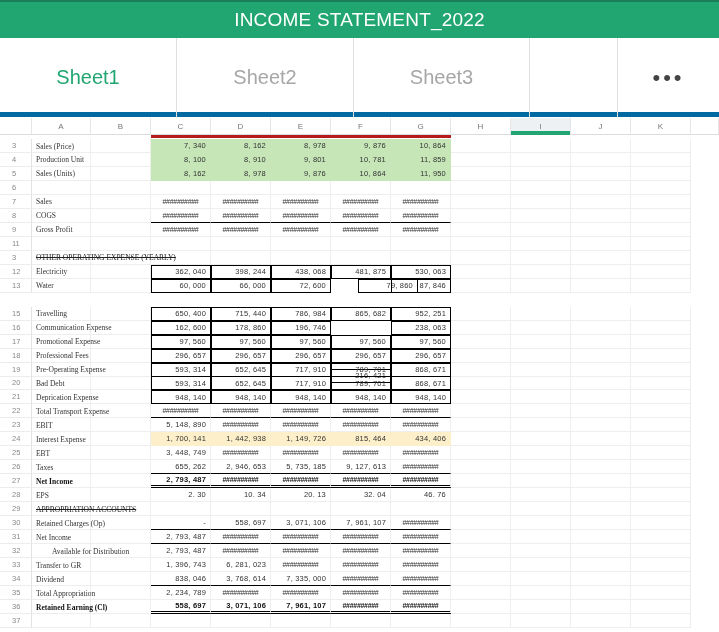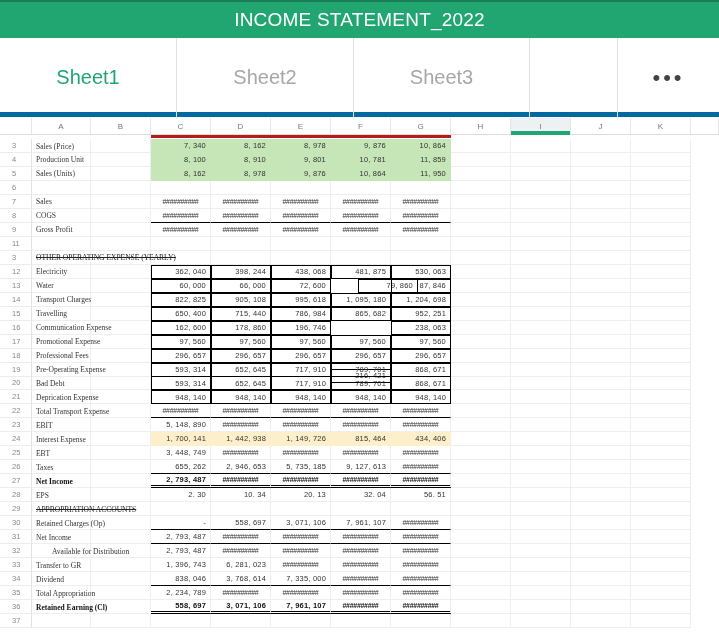--- a/index.html
+++ b/index.html
@@ -239,35 +239,20 @@
       <div class="cell num boxed" style="left: 151px; width: 60px; border-left: 1px solid rgb(0, 0, 0); border-top: none;">60, 000</div>
       <div class="cell num boxed" style="left: 211px; width: 60px; border-left: none; border-top: none;">66, 000</div>
       <div class="cell num boxed" style="left: 271px; width: 60px; border-left: none; border-top: none;">72, 600</div>
       <div class="cell num boxed" style="left: 331px; width: 60px; border-left: none; border-top: none; margin-left: 27px;">79, 860</div>
       <div class="cell num boxed" style="left: 391px; width: 60px; border-left: none; border-top: none;">87, 846</div>
       <div class="cell" style="left: 451px; width: 60px;"></div>
       <div class="cell" style="left: 511px; width: 60px;"></div>
       <div class="cell" style="left: 571px; width: 60px;"></div>
       <div class="cell" style="left: 631px; width: 60px;"></div>
     </div>
-    <div class="row" style="top: 174.67px;">
-      <div class="rownum">14</div>
-      <div class="cell" style="left: 32px; width: 59px;"></div>
-      <div class="cell" style="left: 91px; width: 60px;"></div>
-      <div class="cell label" style="left: 32px; width: 119px; border-bottom: none;">Transport Charges</div>
-      <div class="cell num boxed" style="left: 151px; width: 60px; border-left: 1px solid rgb(0, 0, 0); border-top: none;">822, 825</div>
-      <div class="cell num boxed" style="left: 211px; width: 60px; border-left: none; border-top: none;">905, 108</div>
-      <div class="cell num boxed" style="left: 271px; width: 60px; border-left: none; border-top: none;">995, 618</div>
-      <div class="cell num boxed" style="left: 331px; width: 60px; border-left: none; border-top: none;">1, 095, 180</div>
-      <div class="cell num boxed" style="left: 391px; width: 60px; border-left: none; border-top: none;">1, 204, 698</div>
-      <div class="cell" style="left: 451px; width: 60px;"></div>
-      <div class="cell" style="left: 511px; width: 60px;"></div>
-      <div class="cell" style="left: 571px; width: 60px;"></div>
-      <div class="cell" style="left: 631px; width: 60px;"></div>
-    </div>
     <div class="row" style="top: 188.64px;">
       <div class="rownum">15</div>
       <div class="cell" style="left: 32px; width: 59px;"></div>
       <div class="cell" style="left: 91px; width: 60px;"></div>
       <div class="cell label" style="left: 32px; width: 119px; border-bottom: none;">Travelling</div>
       <div class="cell num boxed" style="left: 151px; width: 60px; border-left: 1px solid rgb(0, 0, 0); border-top: none;">650, 400</div>
       <div class="cell num boxed" style="left: 211px; width: 60px; border-left: none; border-top: none;">715, 440</div>
       <div class="cell num boxed" style="left: 271px; width: 60px; border-left: none; border-top: none;">786, 984</div>
       <div class="cell num boxed" style="left: 331px; width: 60px; border-left: none; border-top: none;">865, 682</div>
       <div class="cell num boxed" style="left: 391px; width: 60px; border-left: none; border-top: none;">952, 251</div>
@@ -458,21 +443,21 @@
     </div>
     <div class="row" style="top: 370.25px;">
       <div class="rownum">28</div>
       <div class="cell" style="left: 32px; width: 59px;"></div>
       <div class="cell" style="left: 91px; width: 60px;"></div>
       <div class="cell label" style="left: 32px; width: 119px; border-bottom: none;">EPS</div>
       <div class="cell num" style="left: 151px; width: 60px;">2. 30</div>
       <div class="cell num" style="left: 211px; width: 60px;">10. 34</div>
       <div class="cell num" style="left: 271px; width: 60px;">20. 13</div>
       <div class="cell num" style="left: 331px; width: 60px;">32. 04</div>
-      <div class="cell num" style="left: 391px; width: 60px;">56. 51</div>
+      <div class="cell num" style="left: 391px; width: 60px;">46. 76</div>
       <div class="cell" style="left: 451px; width: 60px;"></div>
       <div class="cell" style="left: 511px; width: 60px;"></div>
       <div class="cell" style="left: 571px; width: 60px;"></div>
       <div class="cell" style="left: 631px; width: 60px;"></div>
     </div>
     <div class="row" style="top: 384.22px;">
       <div class="rownum">29</div>
       <div class="cell" style="left: 32px; width: 59px;"></div>
       <div class="cell" style="left: 91px; width: 60px;"></div>
       <div class="cell label heading" style="left: 32px; width: 119px; border-bottom: none;">APPROPRIATION ACCOUNTS</div>

